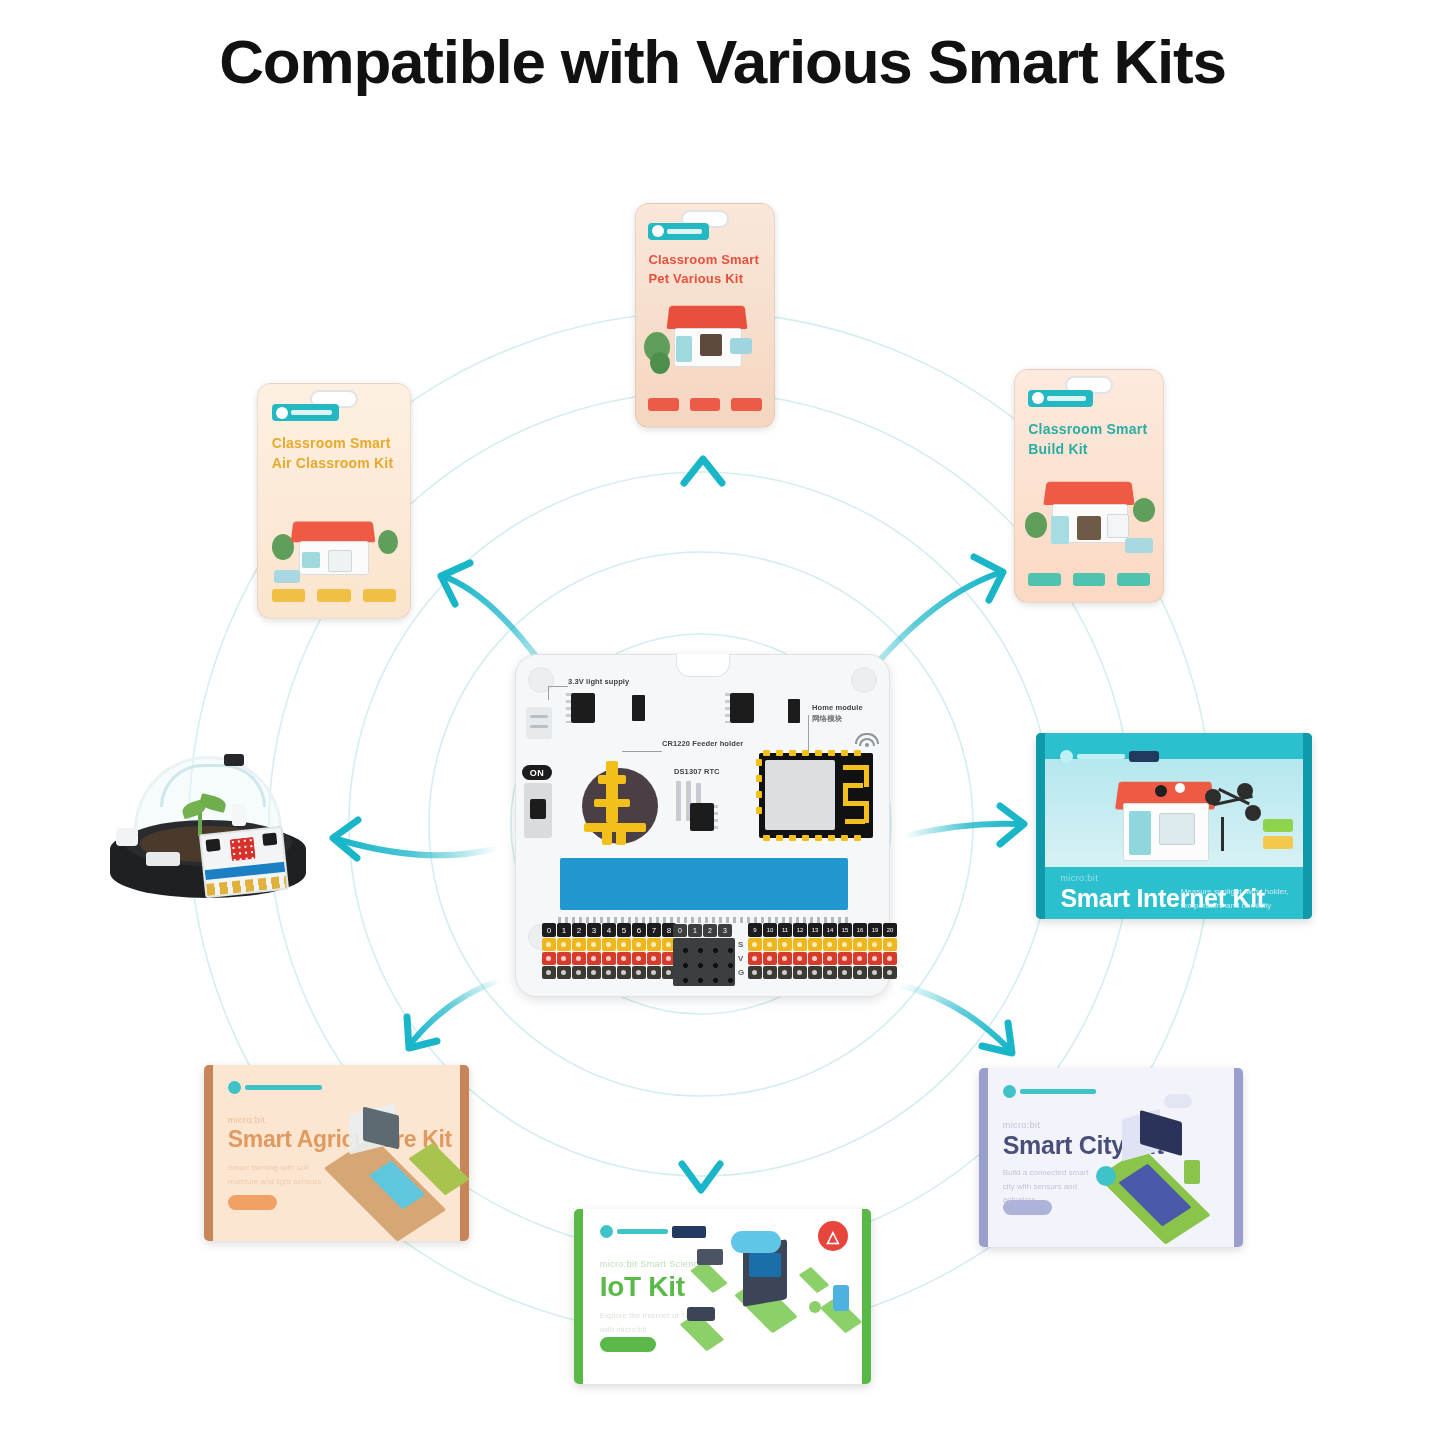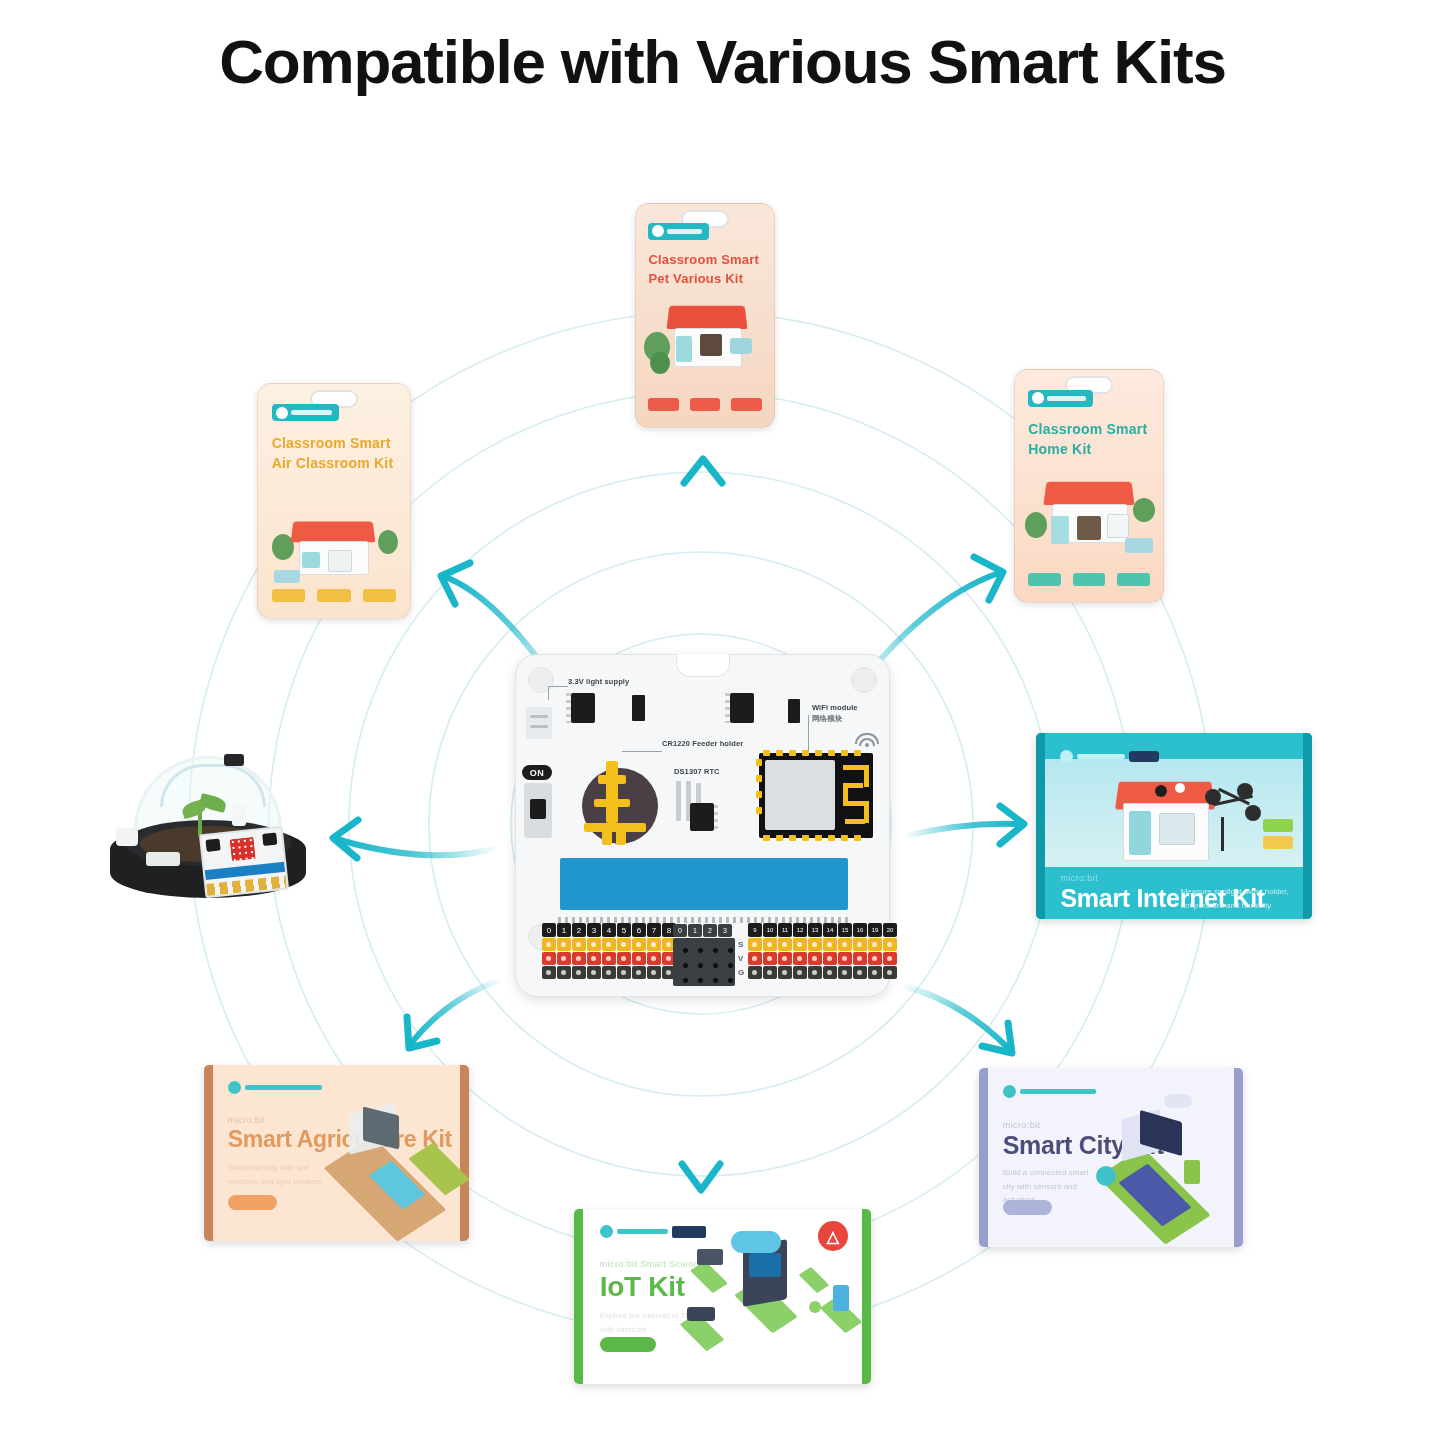--- a/index.html
+++ b/index.html
@@ -310,21 +310,21 @@
 
   <div class="node" style="left:1014px;top:369px;">
     <div class="card" style="width:148px;height:232px;background:linear-gradient(#fdeade,#fbd9c3);">
       <div class="hang"></div>
       <div class="logo" style="background:#23b8c2;">
         <span class="dot"></span>
           <span class="wordmark"></span>
       </div>
       <div class="ttl" style="color:#2aada3;">
         <div>Classroom Smart</div>
-        <div>Home Kit</div>
+        <div>Build Kit</div>
       </div>
       <div>
         <div class="tree" style="left:10px;top:142px;width:22px;height:26px;"></div>
         <div class="tree" style="left:118px;top:128px;width:22px;height:24px;"></div>
         <div class="house" style="left:30px;top:110px;width:88px;height:62px;">
           <div class="roof" style="background:#ef5a45;"></div>
             <div class="body"></div>
         </div>
         <div style="position:absolute;left:36px;top:146px;width:18px;height:28px;background:#a6dde2;border-radius:2px;"></div>
         <div style="position:absolute;left:62px;top:146px;width:24px;height:24px;background:#6f5a48;border-radius:2px;"></div>
@@ -613,21 +613,21 @@
 
     <div class="lbl" style="left:52px;top:22px;">3.3V light supply</div>
     <div class="lead2" style="left:32px;top:31px;width:20px;"></div>
     <div class="lead" style="left:32px;top:31px;height:14px;"></div>
 
     <div class="lbl" style="left:146px;top:84px;">CR1220 Feeder holder</div>
     <div class="lead2" style="left:106px;top:96px;width:40px;"></div>
 
     <div class="lbl" style="left:158px;top:112px;">DS1307 RTC</div>
 
-    <div class="lbl" style="left:296px;top:48px;">WiFi module</div>
+    <div class="lbl" style="left:296px;top:48px;">Home module</div>
     <div class="lbl cn" style="left:296px;top:59px;color:#6a7174;">网络模块</div>
     <div class="lead" style="left:292px;top:60px;height:36px;"></div>
 
     <div class="blue"></div>
     <div class="edge"></div>
 
     <div class="hdr" style="left:26px;top:268px;">
       <div class="num">
         <b>0</b>
           <b>1</b>

